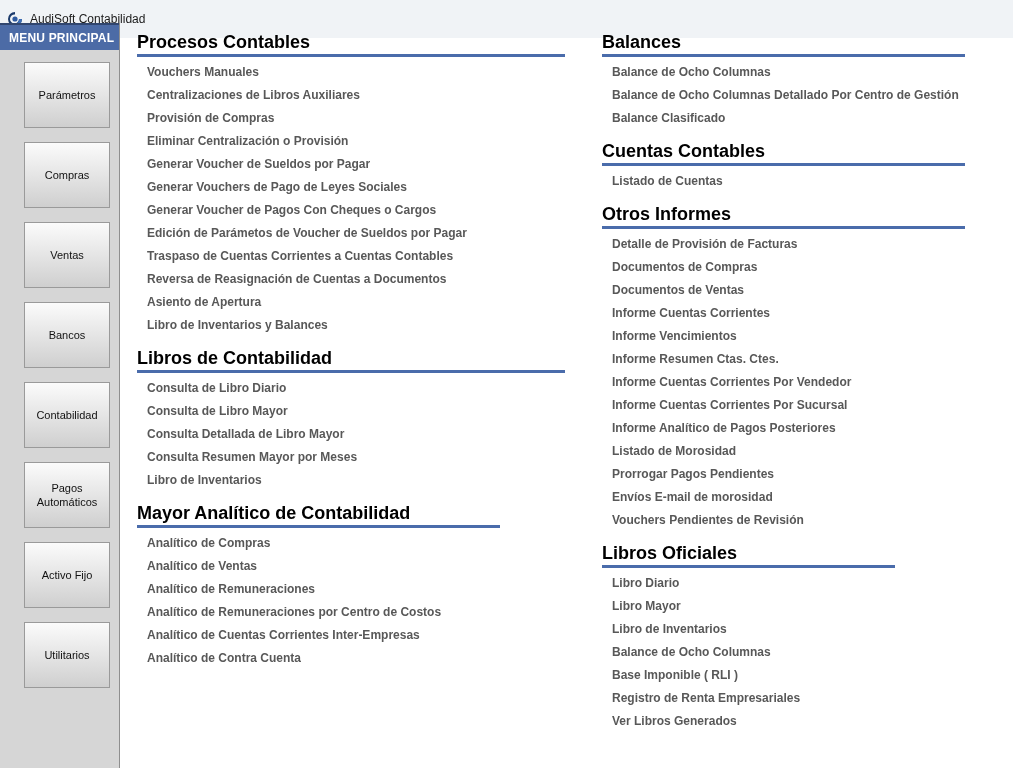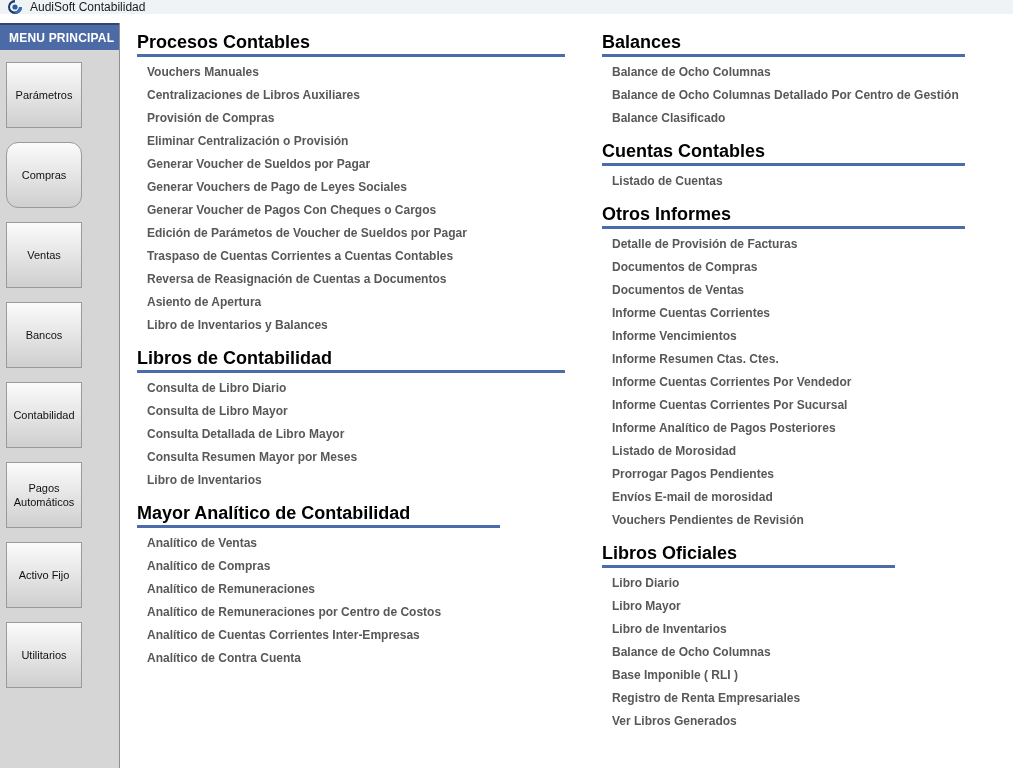--- a/index.html
+++ b/index.html
@@ -2,46 +2,46 @@
 <html><head>
 <meta charset="utf-8">
 <style>
   html,body{margin:0;padding:0;}
   body{
     width:1013px;height:768px;position:relative;overflow:hidden;
     background:#ffffff;font-family:"Liberation Sans",sans-serif;
   }
   
   .titlebar{
-    position:absolute;top:0;left:0;width:1013px;height:14px;
+    position:absolute;top:0;left:0;width:1013px;height:38px;
     background:#f0f3f6;display:flex;align-items:center;
   }
   .app-icon{width:16px;height:16px;margin-left:7px;flex:0 0 auto;}
   .title-text{margin-left:7px;font-size:12px;color:#1a1a1a;white-space:nowrap;}
   
   .sidebar{
     position:absolute;top:23px;left:0;width:119px;height:745px;
     background:#d6d6d6;border-right:1px solid #8f8f8f;
   }
   .menu-header{
     height:25px;background:#4c6ba6;border-top:2px solid #31466f;
     display:flex;align-items:center;padding-left:9px;
     color:#ffffff;font-weight:bold;font-size:12px;letter-spacing:0.2px;
     white-space:nowrap;
   }
   .sbtn{
-    position:absolute;left:6px;width:76px;height:66px;box-sizing:border-box;
+    position:absolute;left:24px;width:86px;height:66px;box-sizing:border-box;
     background:linear-gradient(#fbfbfb,#cfcfcf);
     border:1px solid #9a9a9a;
     font-family:"Liberation Sans",sans-serif;font-size:11px;color:#111111;
     display:flex;align-items:center;justify-content:center;text-align:center;
     padding:0 5px;cursor:pointer;line-height:14px;
   }
   .sbtn:nth-of-type(1){top:39px;}
-  .sbtn:nth-of-type(2){top:119px;border-radius:12px;}
+  .sbtn:nth-of-type(2){top:119px;}
   .sbtn:nth-of-type(3){top:199px;}
   .sbtn:nth-of-type(4){top:279px;}
   .sbtn:nth-of-type(5){top:359px;}
   .sbtn:nth-of-type(6){top:439px;}
   .sbtn:nth-of-type(7){top:519px;}
   .sbtn:nth-of-type(8){top:599px;}
   
   .col{position:absolute;top:33px;}
   .col-left{left:137px;width:440px;}
   .col-right{left:602px;width:385px;}
@@ -111,22 +111,22 @@
       <div class="link">Consulta Detallada de Libro Mayor</div>
       <div class="link">Consulta Resumen Mayor por Meses</div>
       <div class="link">Libro de Inventarios</div>
     </div>
   </div>
 
   <div class="section">
     <div class="sec-title">Mayor Analítico de Contabilidad</div>
     <div class="sec-rule w363"></div>
     <div class="links">
+      <div class="link">Analítico de Compras</div>
       <div class="link">Analítico de Ventas</div>
-      <div class="link">Analítico de Compras</div>
       <div class="link">Analítico de Remuneraciones</div>
       <div class="link">Analítico de Remuneraciones por Centro de Costos</div>
       <div class="link">Analítico de Cuentas Corrientes Inter-Empresas</div>
       <div class="link">Analítico de Contra Cuenta</div>
     </div>
   </div>
 
 </div>
 
 <div class="col col-right">

